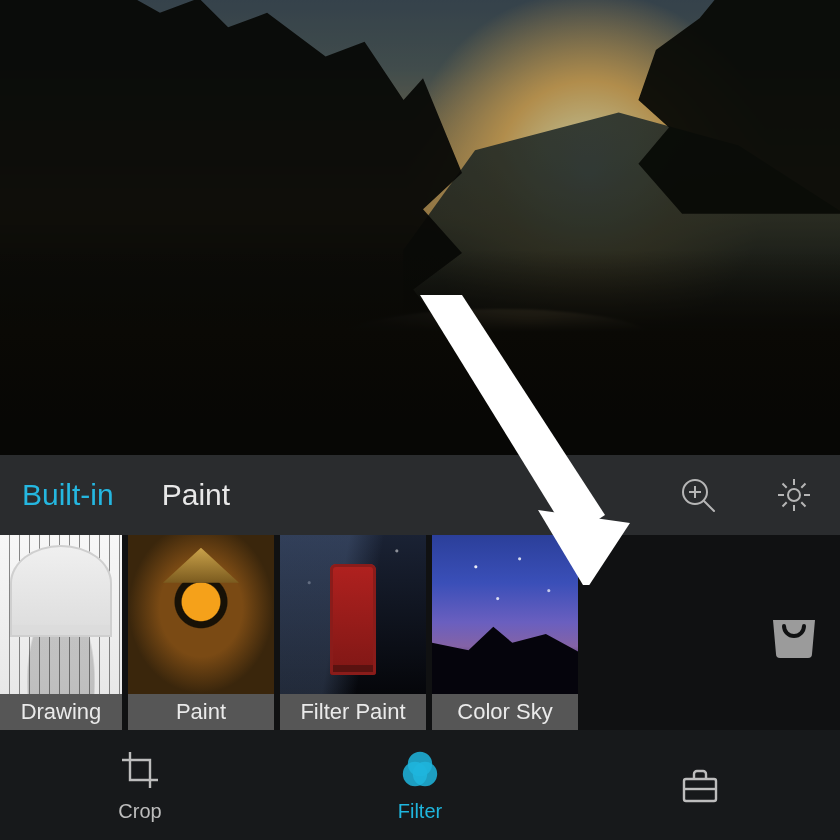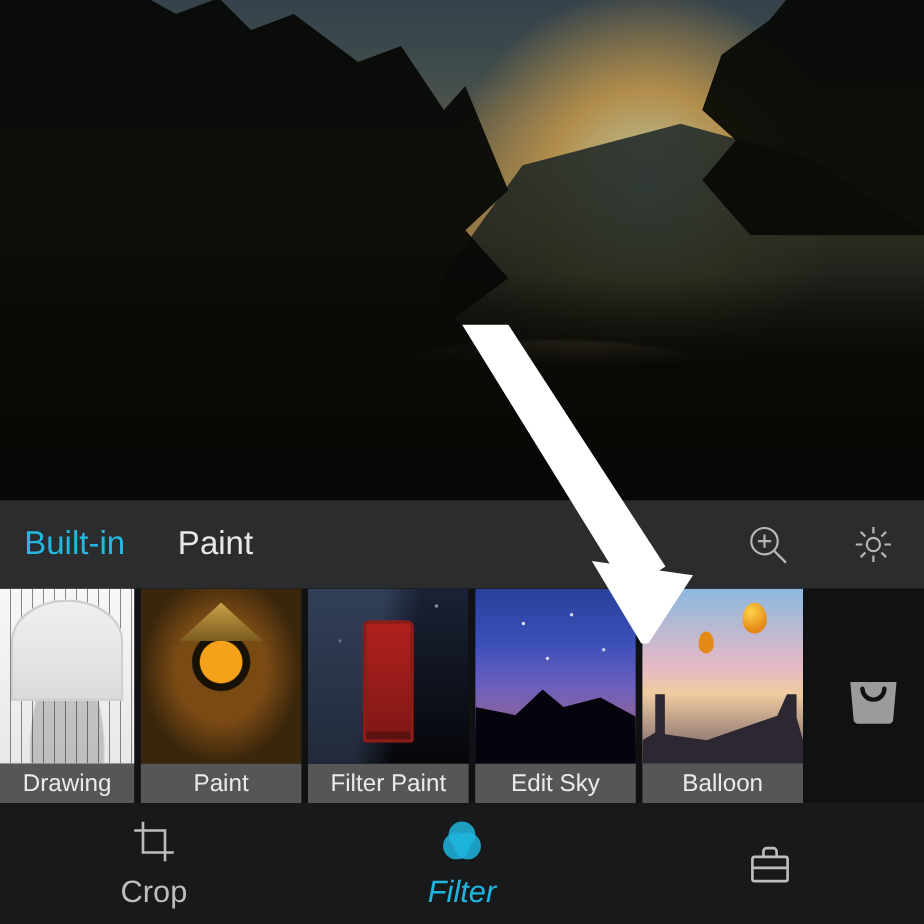--- a/index.html
+++ b/index.html
@@ -119,22 +119,22 @@
   .t-balloon::after{content:"";position:absolute;left:62%;top:8%;width:22px;height:28px;border-radius:50% 50% 50% 50% / 55% 55% 45% 45%;
     background:radial-gradient(circle at 35% 30%, #ffd24a, #e38915 70%);
     box-shadow:-44px 22px 0 -4px #e38915;
   }
 
   .store { flex:0 0 92px; display:flex; align-items:center; justify-content:center; }
   .store svg{width:54px;height:54px;fill:#9b9b9b;}
 
   
   .nav { flex:0 0 110px; background:#17191b; display:flex; align-items:center; justify-content:space-around; }
-  .nav .item { display:flex; flex-direction:column; align-items:center; gap:8px; color:#bdbdbd; font-size:28px; width:200px;}
-  .nav .item.active { color:#1fb6de;font-style:italic; }
+  .nav .item { display:flex; flex-direction:column; align-items:center; gap:8px; color:#bdbdbd; font-size:20px; width:200px;}
+  .nav .item.active { color:#1fb6de; }
   .nav svg { width:44px; height:44px; stroke:#bdbdbd; fill:none; stroke-width:2.4; }
   .nav .item.active svg { stroke:#1fb6de; fill:#1fb6de; }
 
 </style>
 </head>
 <body>
 
 <div class="app">
 
   <div class="preview">
@@ -176,25 +176,21 @@
       <div class="thumb">
         <div class="img t-paint"></div>
         <div class="lbl">Paint</div>
       </div>
       <div class="thumb">
         <div class="img t-filtercolor"></div>
         <div class="lbl">Filter Paint</div>
       </div>
       <div class="thumb">
         <div class="img t-magicsky"></div>
-        <div class="lbl">Edit Sky</div>
-      </div>
-      <div class="thumb">
-        <div class="img t-balloon"></div>
-        <div class="lbl">Balloon</div>
+        <div class="lbl">Color Sky</div>
       </div>
     </div>
     <div class="store">
       <svg viewBox="0 0 54 54">
         <path d="M6 14h42l-3 34a4 4 0 0 1-4 4H13a4 4 0 0 1-4-4z"></path>
         <path d="M17 20a10 10 0 0 0 20 0" fill="none" stroke="#101112" stroke-width="4" stroke-linecap="round"></path>
       </svg>
     </div>
   </div>
 

